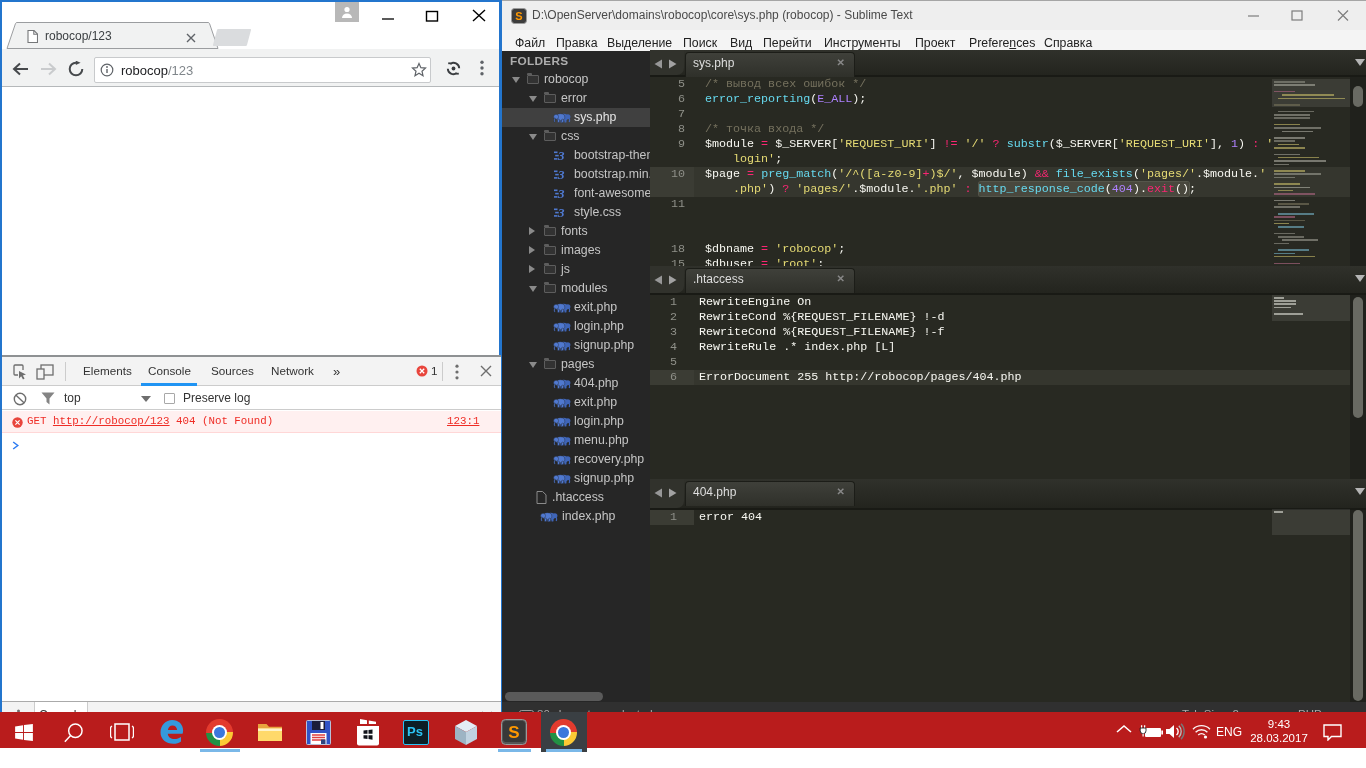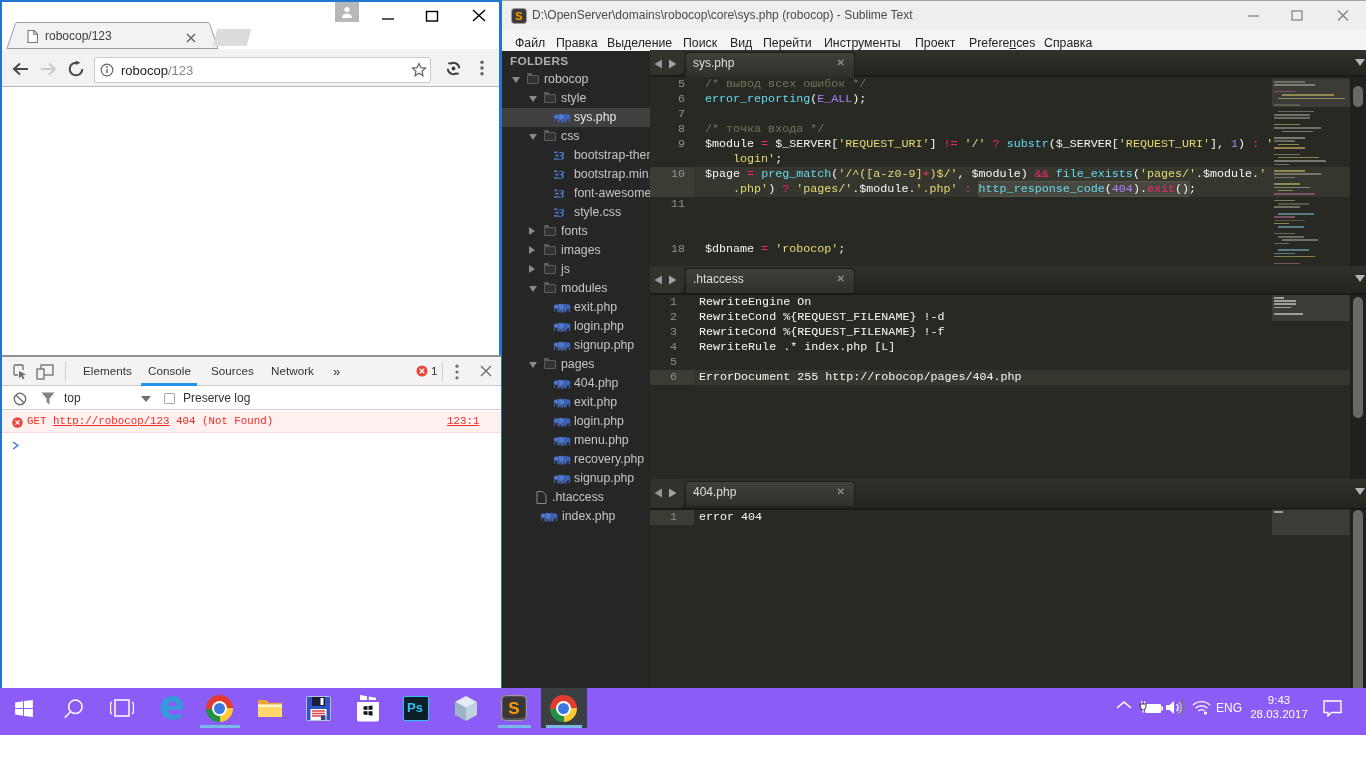--- a/index.html
+++ b/index.html
@@ -48,21 +48,21 @@
 .crow .no2{position:absolute;left:0;width:27px;text-align:right;color:#8f9089;font-family:"Liberation Mono",monospace;font-size:11.7px;line-height:15px}
 .crow .cd2{position:absolute;left:49px;top:0}
 .hl{background:#35362e}
 .hlg{position:absolute;left:0;width:44px;height:15px;background:#3b3c34}
 .w{color:#f8f8f2}.p{color:#f92672}.y{color:#e6db74}.c{color:#66d9ef}.v{color:#ae81ff}.g{color:#75715e}
 .selbox{background:#49483e;border-radius:2px;box-shadow:0 0 0 1px #55564b}
 .mvis{position:absolute;left:622px;width:78px;background:rgba(255,255,255,.09)}
 .mbar{position:absolute;height:2px}
 .thumb{position:absolute;left:703px;width:10px;background:#696a63;border-radius:5px}
 #sstatus{left:0;top:702px;width:864px;height:26px;background:#303030;color:#a9a9a9;font-size:11.5px}
-#taskbar{left:0;top:688px;width:1366px;height:47px;background:#8b5cf6}
+#taskbar{left:0;top:712px;width:1366px;height:36px;background:#b91c1c}
 .tbi{position:absolute;top:0;width:43px;height:40px}
 .tline{position:absolute;top:37px;height:3px;background:#7ab8e8}
 .trtxt{position:absolute;color:#fff;font-size:11px}
 </style></head><body>
 <div id="screen">
 <div class="abs" id="chrome">
 <svg class="abs" style="left:4px;top:20px" width="214" height="27" viewBox="0 0 214 27">
         <path d="M1,26.5 L9.5,1.5 Q10,0.5 11,0.5 L202,0.5 Q203,0.5 203.5,1.5 L212,26.5 Z" fill="#f1f2f2" stroke="#9b9da0" stroke-width="1"></path>
       </svg>
 <svg class="abs" style="left:25px;top:28px" width="11" height="13" viewBox="0 0 11 13">
@@ -224,21 +224,21 @@
 <div class="abs" id="sidebar">
 <div class="abs" id="sfolders">FOLDERS</div>
 <div class="trow" style="top:19px">
           <div class="tardown" style="left:10px"></div>
           <div class="fold" style="left:25px"></div>
           <div class="lbl" style="left:42px">robocop</div>
         </div>
 <div class="trow" style="top:38px">
           <div class="tardown" style="left:27px"></div>
           <div class="fold" style="left:42px"></div>
-          <div class="lbl" style="left:59px">style</div>
+          <div class="lbl" style="left:59px">error</div>
         </div>
 <div class="trow sel" style="top:57px">
           <svg class="abs" style="left:51px;top:4px" width="18" height="12" viewBox="0 0 18 12">
             <g fill="#3f65b8" transform="translate(18.2,0.6) scale(-1,1)">
               <ellipse cx="7.6" cy="4.6" rx="4.4" ry="3.5"></ellipse>
               <circle cx="3.3" cy="4.2" r="2.5"></circle>
               <path d="M1.7,5.4 C0.8,6.6 0.8,8.4 1.5,9.6 L2.6,9.1 C2.0,8.0 2.1,6.6 2.7,5.7 Z"></path>
               <rect x="4.7" y="6.6" width="2.1" height="3.4" rx="0.9"></rect>
               <rect x="8.7" y="6.6" width="2.1" height="3.4" rx="0.9"></rect>
             </g>
@@ -587,20 +587,24 @@
             <div class="hlg"></div>
             <span class="cd code"><span class="y">    .php'</span><span class="w">) </span><span class="p">?</span><span class="w"> </span><span class="y">'pages/'</span><span class="w">.$module.</span><span class="y">'.php'</span><span class="w"> </span><span class="p">:</span><span class="w"> </span><span class="selbox"><span class="c">http_response_code</span><span class="w">(</span><span class="v">404</span><span class="w">)</span><span class="w">.</span><span class="p">exit</span><span class="w">()</span></span><span class="w">;</span></span>
           </div>
 <div class="crow" style="top:120px">
             <span class="no">11</span>
             <span class="cd code"></span>
           </div>
 <div class="crow" style="top:165px">
             <span class="no">18</span>
             <span class="cd code"><span class="w">$dbname </span><span class="p">=</span><span class="w"> </span><span class="y">'robocop'</span><span class="w">;</span></span>
+          </div>
+<div class="crow" style="top:180px">
+            <span class="no">15</span>
+            <span class="cd code"><span class="w">$dbuser </span><span class="p">=</span><span class="w"> </span><span class="y">'root'</span><span class="w">;</span></span>
           </div>
 </div>
 <div class="abs" style="left:0;top:0;width:716px;height:215px;overflow:hidden" id="mm1wrap">
 <div class="mvis" style="top:28px;height:28px"></div>
 <div class="mbar" style="left:624px;top:30.0px;width:31px;background:#84847a;opacity:.7;height:1.5px"></div>
 <div class="mbar" style="left:624px;top:33.3px;width:41px;background:#9a9a90;opacity:.7;height:1.5px"></div>
 <div class="mbar" style="left:624px;top:39.9px;width:21px;background:#a06078;opacity:.7;height:1.5px"></div>
 <div class="mbar" style="left:632px;top:43.2px;width:52px;background:#b5ab62;opacity:.7;height:1.5px"></div>
 <div class="mbar" style="left:628px;top:46.5px;width:67px;background:#b5ab62;opacity:.7;height:1.5px"></div>
 <div class="mbar" style="left:624px;top:53.1px;width:26px;background:#6f6b55;opacity:.7;height:1.5px"></div>

